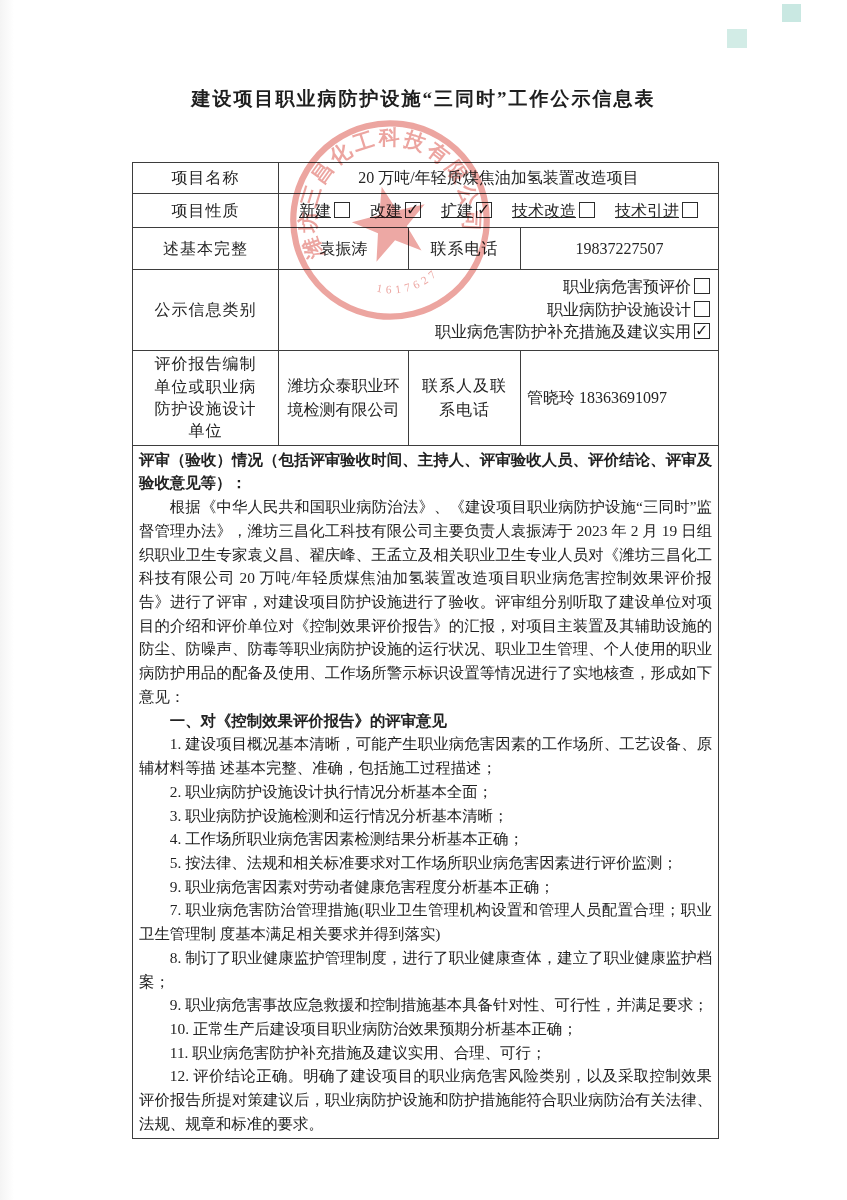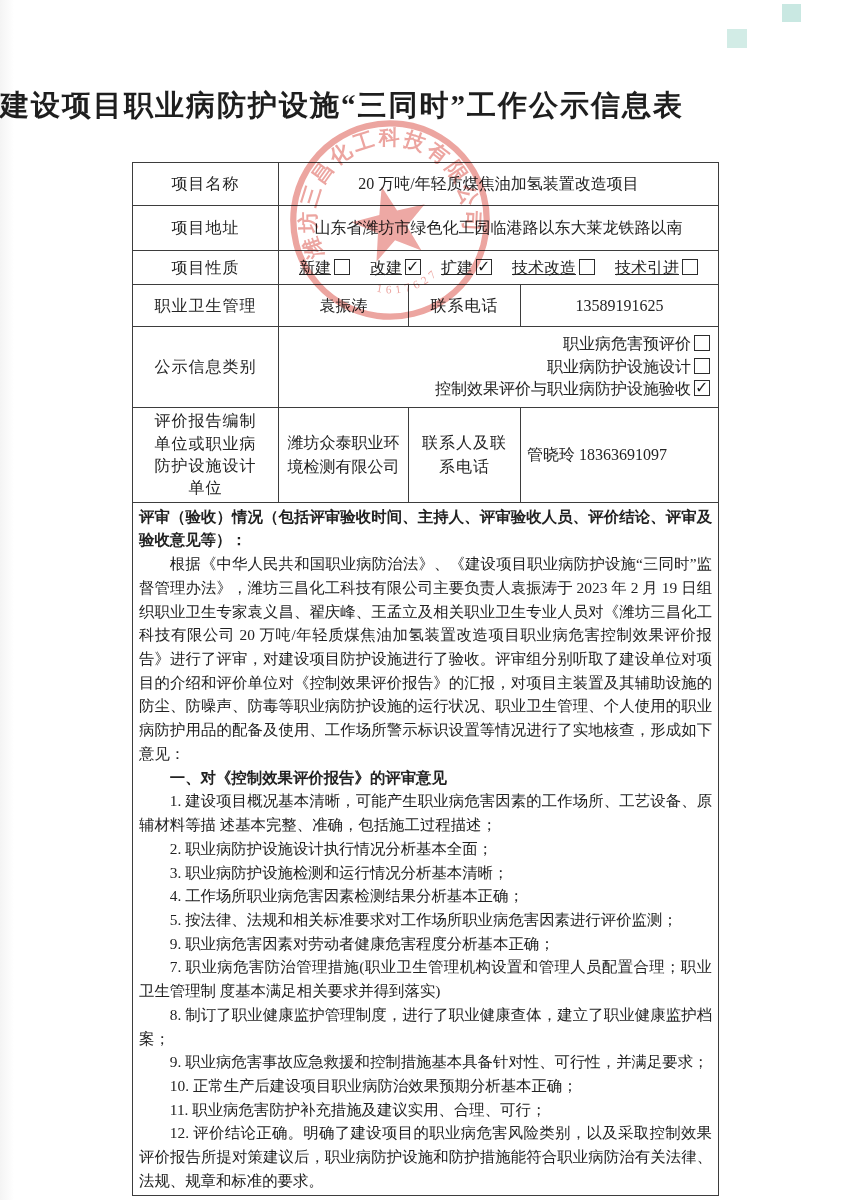--- a/index.html
+++ b/index.html
@@ -4,22 +4,22 @@
 <style>
   html,body{margin:0;padding:0;}
   body{
     width:847px;height:1200px;position:relative;background:#fefefe;
     font-family:"Liberation Serif","DejaVu Serif",serif;color:#262626;
     overflow:hidden;
   }
   .page{position:absolute;inset:0;background:linear-gradient(90deg,#f4f4f4 0,#fff 14px);}
   .artifact{position:absolute;}
   .page-title{
-    position:absolute;top:86px;left:0;width:100%;text-align:left;
-    font-size:29px;font-weight:700;letter-spacing:2px;color:#1e1e1e;
+    position:absolute;top:86px;left:0;width:100%;text-align:center;
+    font-size:19px;font-weight:700;letter-spacing:2px;color:#1e1e1e;
   }
   table.info{
     position:absolute;left:132px;top:162px;width:586px;
     border-collapse:collapse;table-layout:fixed;
     font-size:16px;color:#242424;
   }
   table.info td{
     border:1.6px solid #3d3d3d;padding:2px 6px;vertical-align:middle;
     line-height:1.35;
   }
@@ -63,53 +63,49 @@
   <div class="page-title">建设项目职业病防护设施“三同时”工作公示信息表</div>
 
   <table class="info">
     <colgroup>
       <col style="width:146px">
         <col style="width:130px">
         <col style="width:112px">
         <col style="width:198px">
     </colgroup>
     <tbody>
-        <tr style="height:43px">
+        <tr style="height:31px">
       <td class="lbl">项目名称</td>
       <td class="val-center" colspan="3">20 万吨/年轻质煤焦油加氢装置改造项目</td>
-    </tr>
-    <tr style="height:45px">
-      <td class="lbl">项目地址</td>
-      <td class="val-center" colspan="3">山东省潍坊市绿色化工园临港路以东大莱龙铁路以南</td>
     </tr>
     <tr style="height:34px">
       <td class="lbl">项目性质</td>
       <td colspan="3">
         <span class="cb-group-inline">
               <span class="cb-item"><span>新建</span><span class="cb"></span></span>
               <span class="cb-item"><span>改建</span><span class="cb checked"></span></span>
               <span class="cb-item"><span>扩建</span><span class="cb checked"></span></span>
               <span class="cb-item"><span>技术改造</span><span class="cb"></span></span>
               <span class="cb-item"><span>技术引进</span><span class="cb"></span></span>
             </span>
       </td>
     </tr>
     <tr style="height:42px">
-      <td class="lbl">职业卫生管理</td>
+      <td class="lbl">述基本完整</td>
       <td class="val-center">袁振涛</td>
       <td class="lbl">联系电话</td>
-      <td class="val-center">13589191625</td>
+      <td class="val-center">19837227507</td>
     </tr>
     <tr style="height:64px">
       <td class="lbl">公示信息类别</td>
       <td colspan="3">
         <span class="cb-group-block">
               <span class="cb-item"><span>职业病危害预评价</span><span class="cb"></span></span>
               <span class="cb-item"><span>职业病防护设施设计</span><span class="cb"></span></span>
-              <span class="cb-item"><span>控制效果评价与职业病防护设施验收</span><span class="cb checked"></span></span>
+              <span class="cb-item"><span>职业病危害防护补充措施及建议实用</span><span class="cb checked"></span></span>
             </span>
       </td>
     </tr>
     <tr style="height:72px">
       <td class="lbl" style="line-height:1.4;padding:2px 20px;">评价报告编制单位或职业病防护设施设计单位</td>
       <td class="val-center" style="line-height:1.5;">潍坊众泰职业环境检测有限公司</td>
       <td class="lbl" style="line-height:1.5;">联系人及联系电话</td>
       <td class="val-left">管晓玲 18363691097</td>
     </tr>
     <tr>

